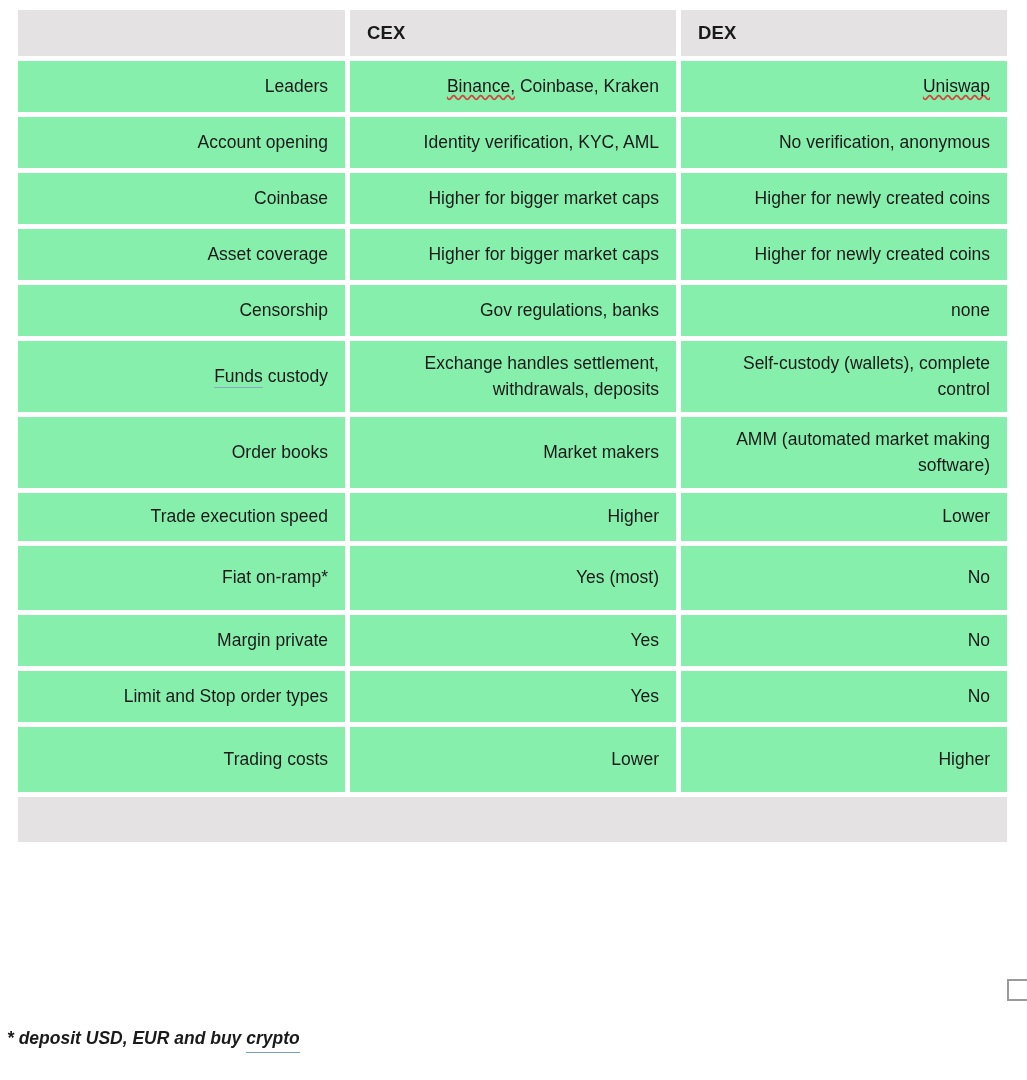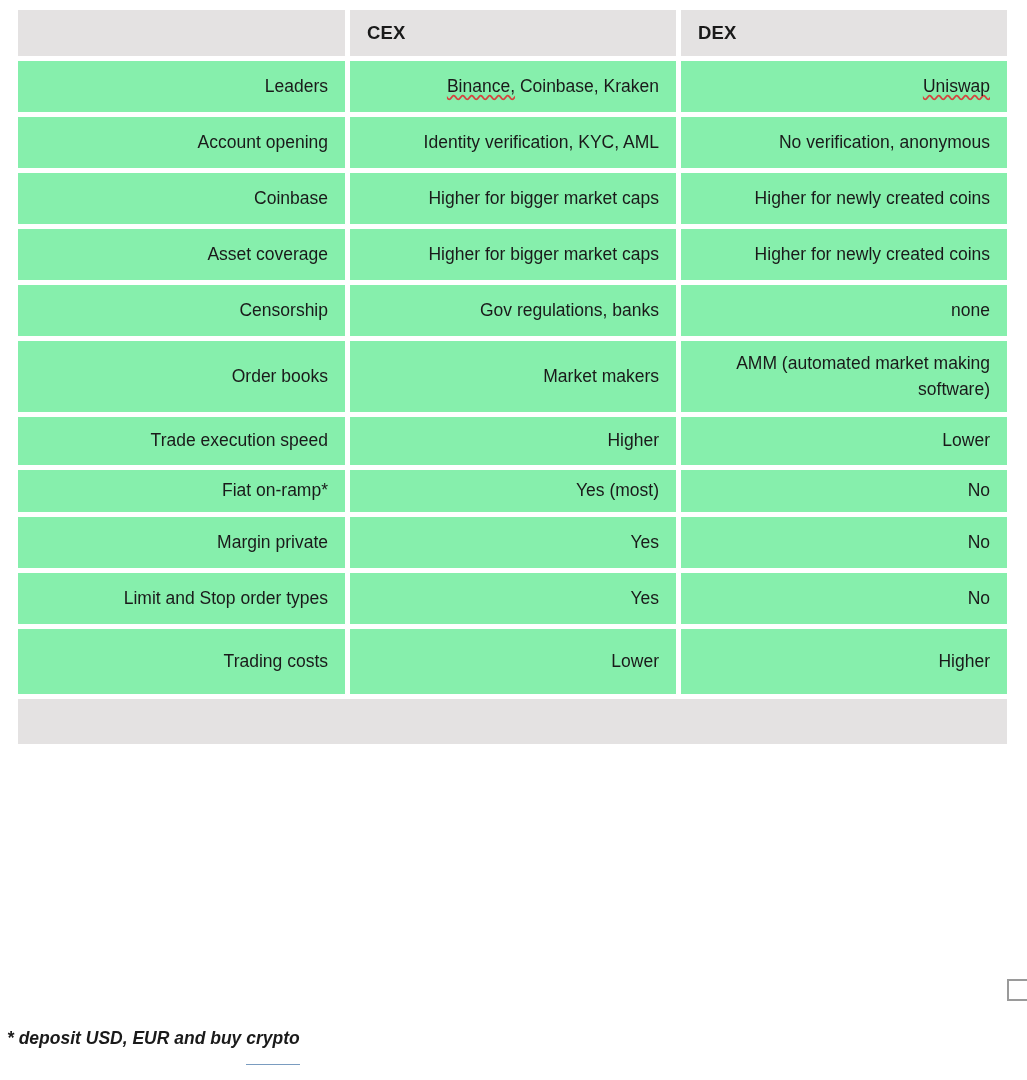--- a/index.html
+++ b/index.html
@@ -78,21 +78,21 @@
 
   .r-1 td { height: 51px; }
   .r-2 td { height: 51px; }
   .r-3 td { height: 51px; }
   .r-4 td { height: 51px; }
   .r-5 td { height: 71px; }
   .r-6 td { height: 51px; }
   .r-7 td { height: 71px; }
   .r-8 td { height: 71px; }
   .r-9 td { height: 48px; }
-  .r-10 td { height: 42px; }
+  .r-10 td { height: 64px; }
   .r-11 td { height: 51px; }
   .r-12 td { height: 51px; }
   .r-13 td { height: 65px; }
 
   .footer-row td {
     background: #e4e2e2;
     height: 45px;
   }
 
   
@@ -100,21 +100,21 @@
     text-decoration: underline wavy #d4453f;
     text-decoration-skip-ink: none;
     text-underline-offset: 2px;
   }
   .grammar-mark {
     border-bottom: 1.5px solid #8aa8c8;
     padding-bottom: 1px;
   }
   .link-underline {
     border-bottom: 1.5px double #7a9cc0;
-    padding-bottom: 16px;
+    padding-bottom: 4px;
   }
 
   
   .footnote {
     position: absolute;
     left: 7px;
     top: 1028px;
     font-style: italic;
     font-weight: bold;
     font-size: 17.5px;
@@ -178,20 +178,25 @@
         <td class="cell-value">Higher for newly created coins</td>
       </tr>
 
 
       <tr class="body-row r-6">
         <td class="cell-feature">Censorship</td>
         <td class="cell-value">Gov regulations, banks</td>
         <td class="cell-value">none</td>
       </tr>
 
+      <tr class="body-row r-7">
+        <td class="cell-feature"><span class="grammar-mark">Funds</span><span> custody</span></td>
+        <td class="cell-value">Exchange handles settlement, withdrawals, deposits</td>
+        <td class="cell-value">Self-custody (wallets), complete control</td>
+      </tr>
 
       <tr class="body-row r-8">
         <td class="cell-feature">Order books</td>
         <td class="cell-value">Market makers</td>
         <td class="cell-value">AMM (automated market making software)</td>
       </tr>
 
       <tr class="body-row r-9">
         <td class="cell-feature">Trade execution speed</td>
         <td class="cell-value">Higher</td>

